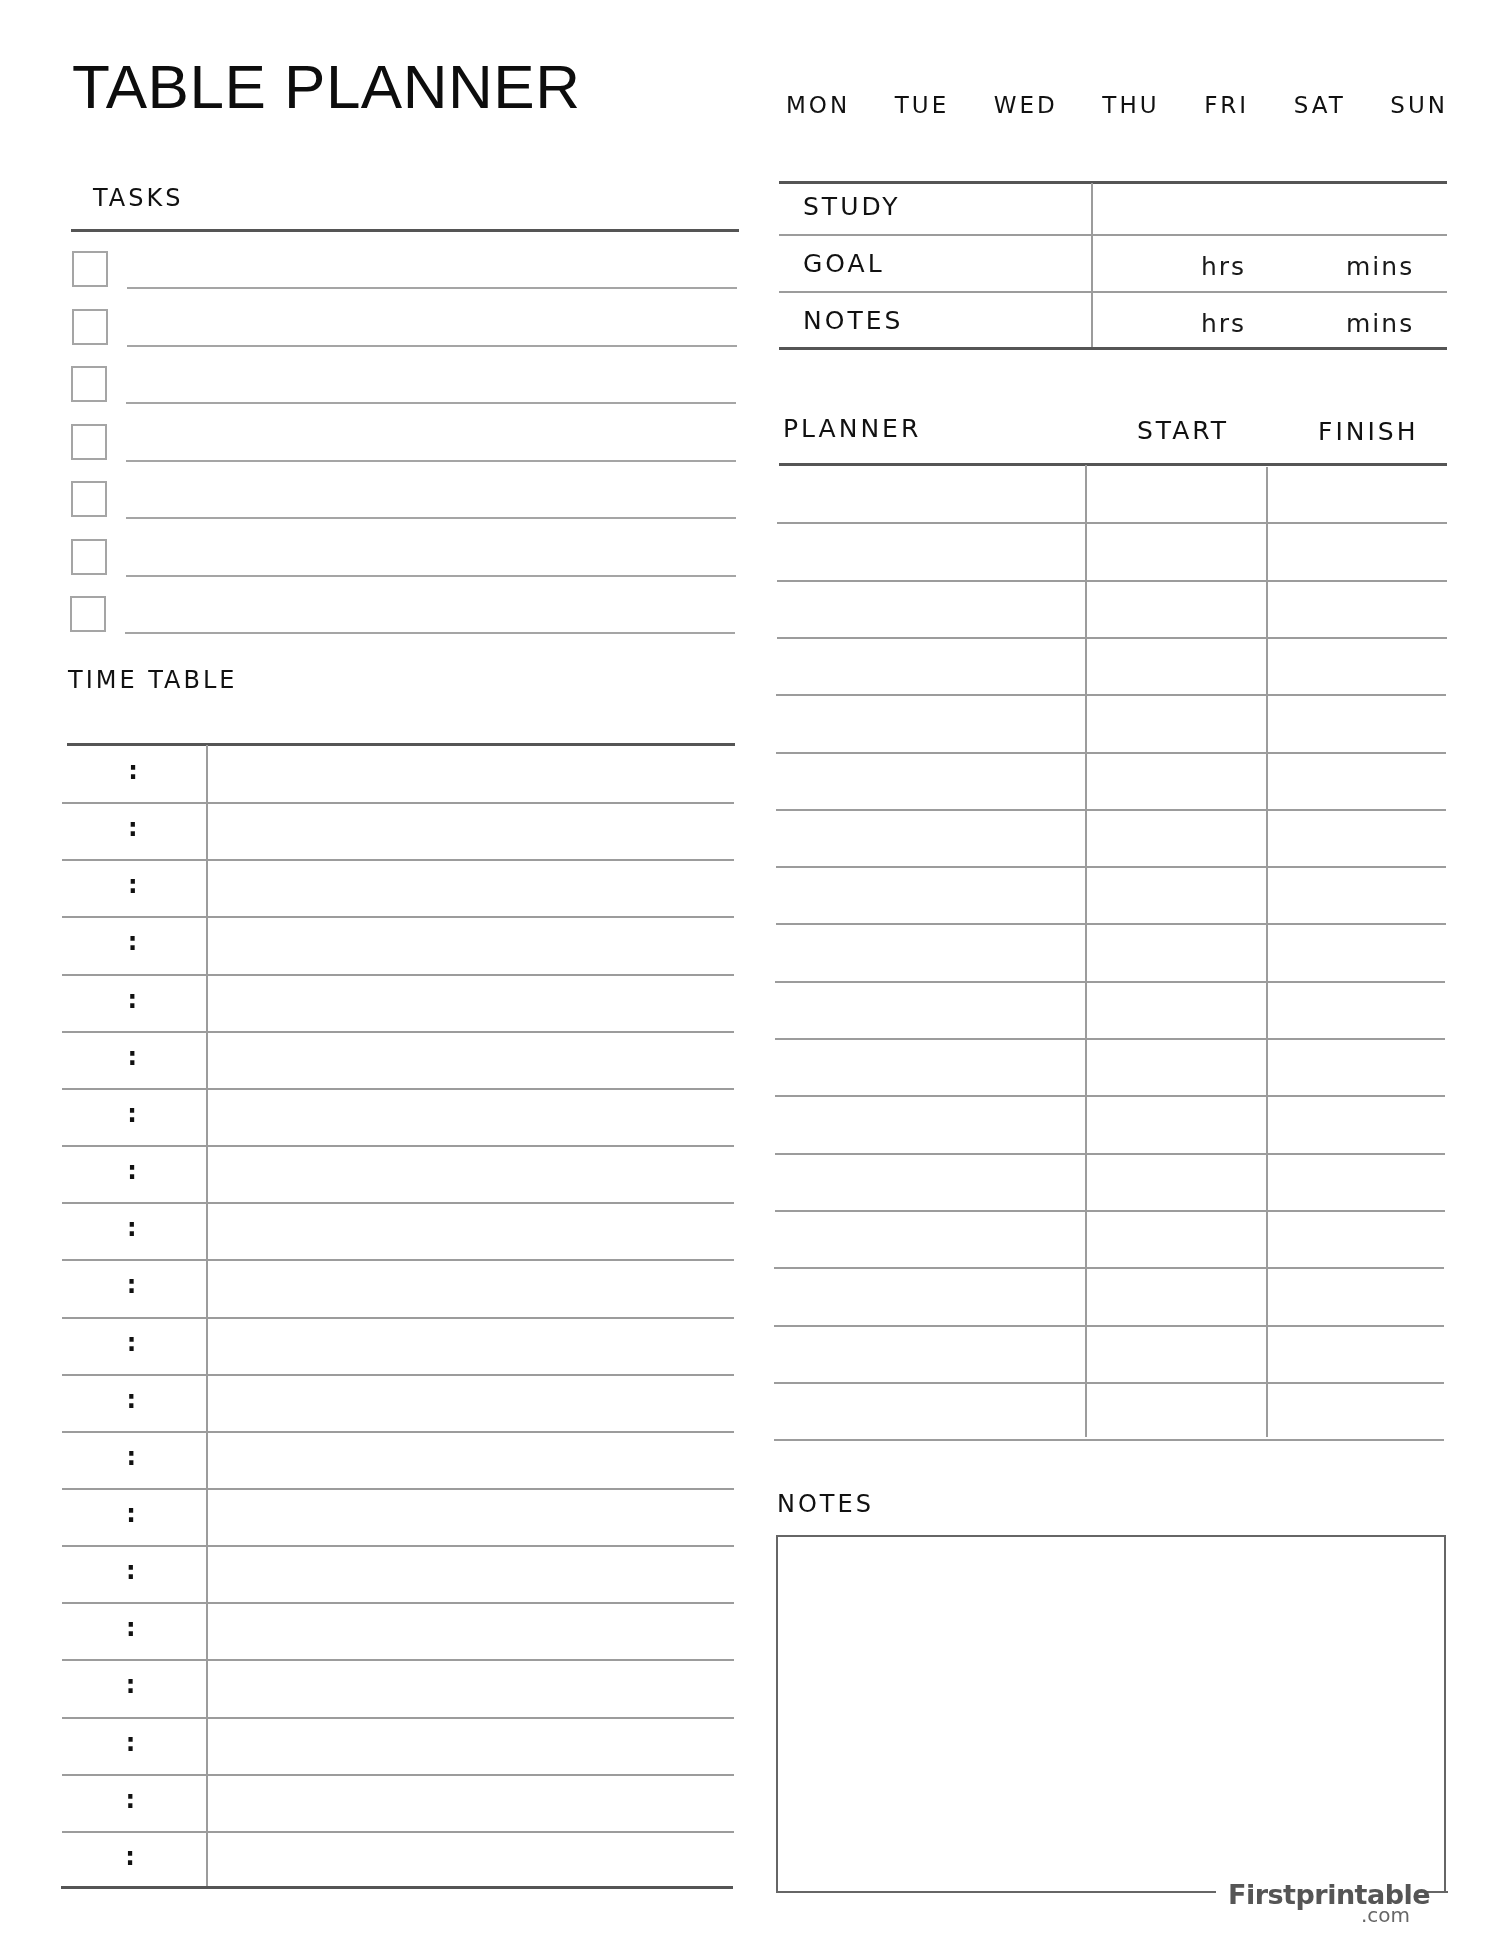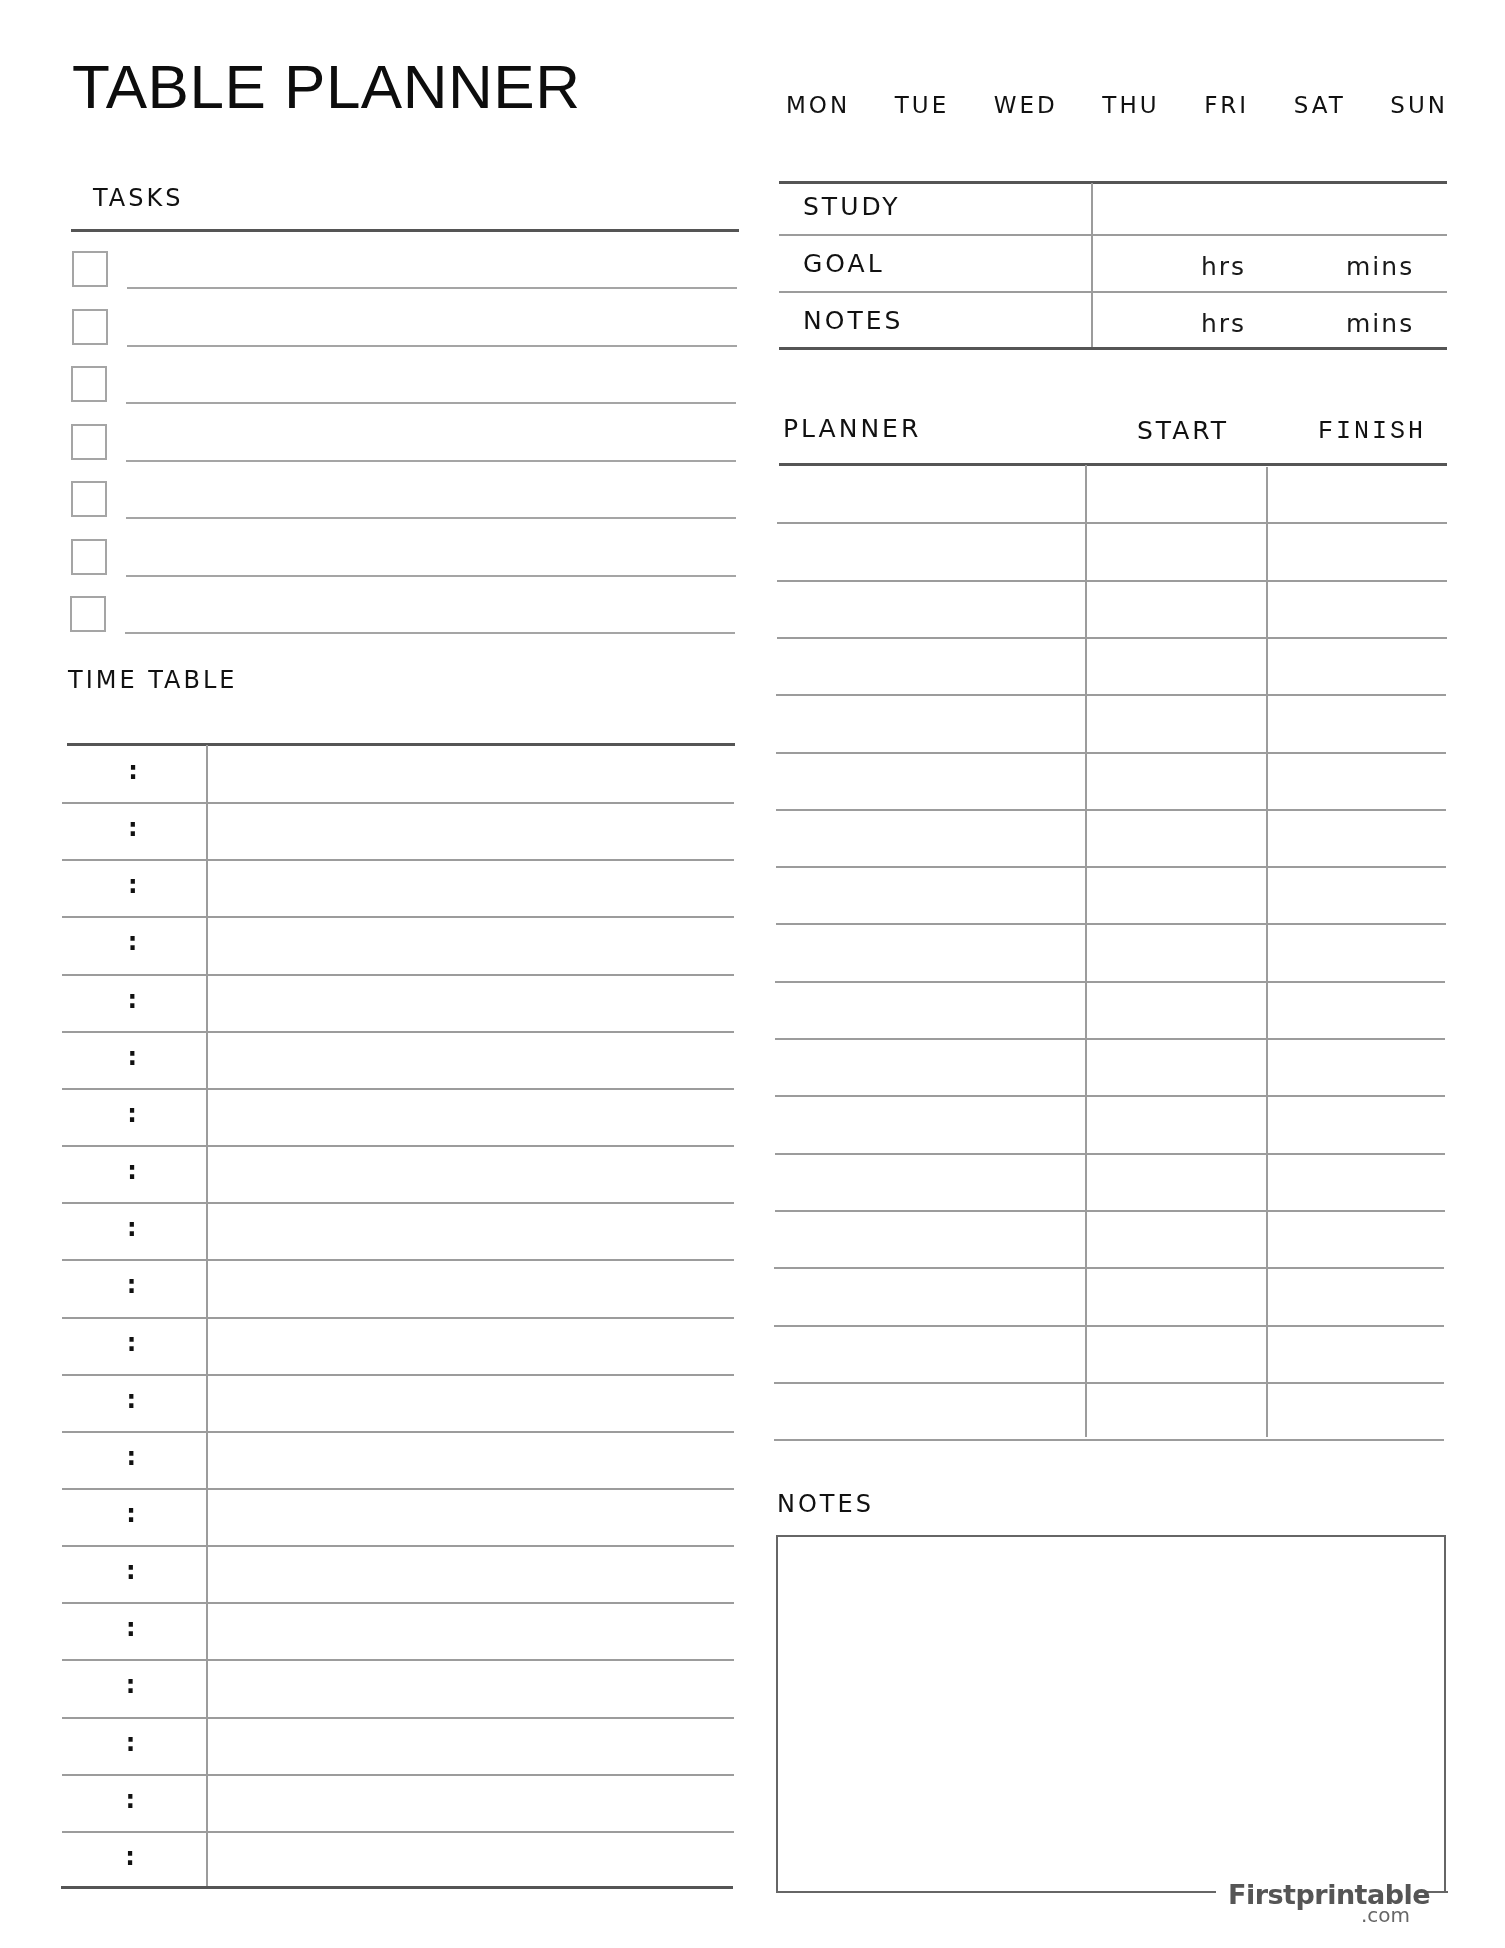--- a/index.html
+++ b/index.html
@@ -214,21 +214,21 @@
 <div class="unit" style="left:1346px; top:254px;">mins</div>
 
 <div class="cell-label" style="left:803px; top:308px;">NOTES</div>
 <div class="input-area" style="left:1095px; top:294px; width:100px; height:52px;"></div>
 <div class="unit" style="left:1201px; top:311px;">hrs</div>
 <div class="input-area" style="left:1255px; top:294px; width:90px; height:52px;"></div>
 <div class="unit" style="left:1346px; top:311px;">mins</div>
 
 <div class="cell-label" style="left:783px; top:416px;">PLANNER</div>
 <div class="cell-label" style="left:1137px; top:418px;">START</div>
-<div class="cell-label" style="left:1318px; top:419px;font-family:Liberation Mono, monospace;">FINISH</div>
+<div class="cell-label" style="left:1318px; top:419px;">FINISH</div>
 <div class="hline dark" style="left:779px; top:463px; width:668px;"></div>
 <div class="vline" style="left:1085px; top:465px; height:972px;"></div>
 <div class="vline" style="left:1266px; top:467px; height:970px;"></div>
 <div id="subjects">
     <div class="subj-row" style="left: 777px; top: 465px; width: 670px; height: 57.3px;">
       <div class="input-area" style="left: 0px; top: 2px; width: 306px; height: 53.3px;"></div>
       <div class="input-area" style="left: 310px; top: 2px; width: 178px; height: 53.3px;"></div>
       <div class="input-area" style="left: 492px; top: 2px; width: 176px; height: 53.3px;"></div>
     </div>
     <div class="hline" style="left: 777px; top: 522.3px; width: 670px;"></div>

